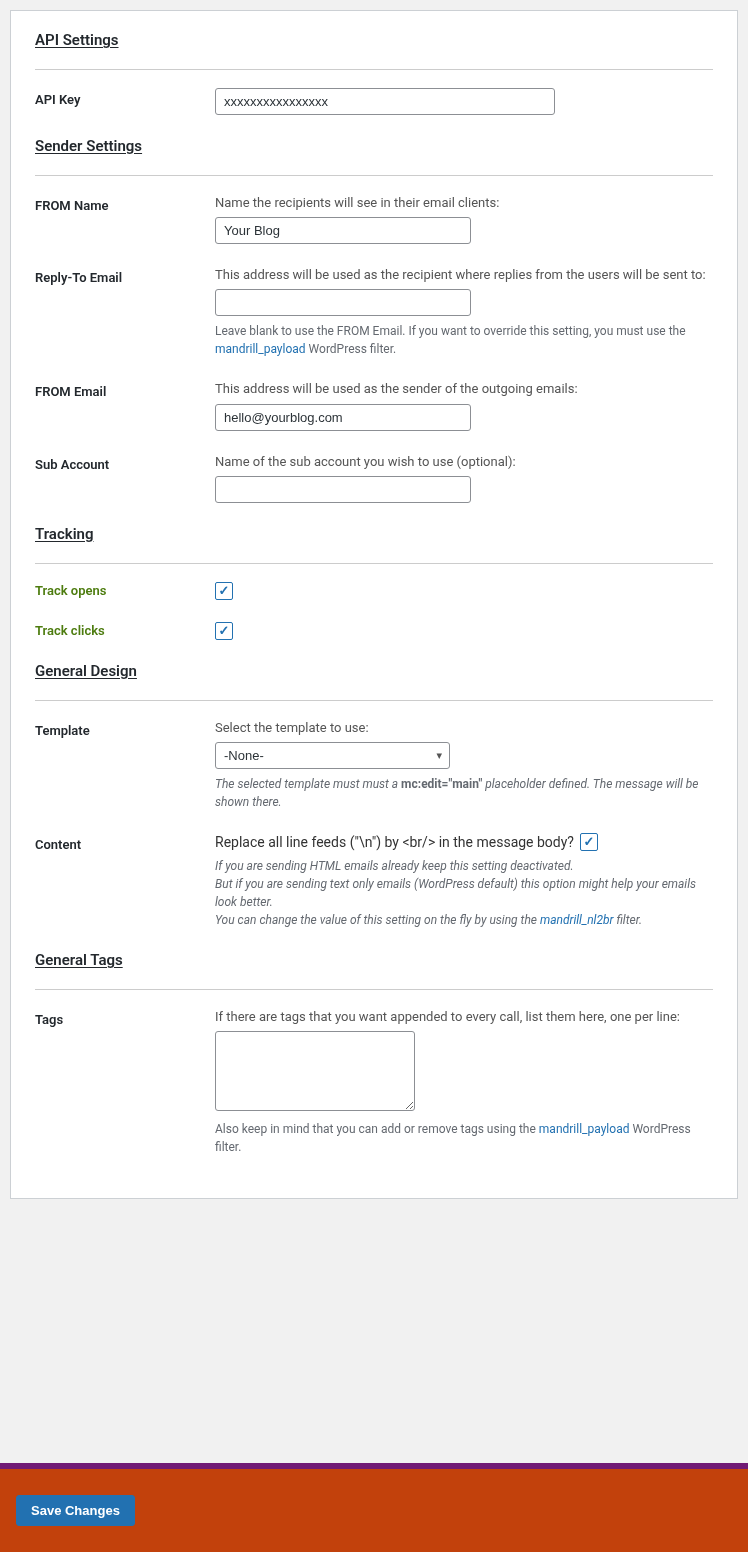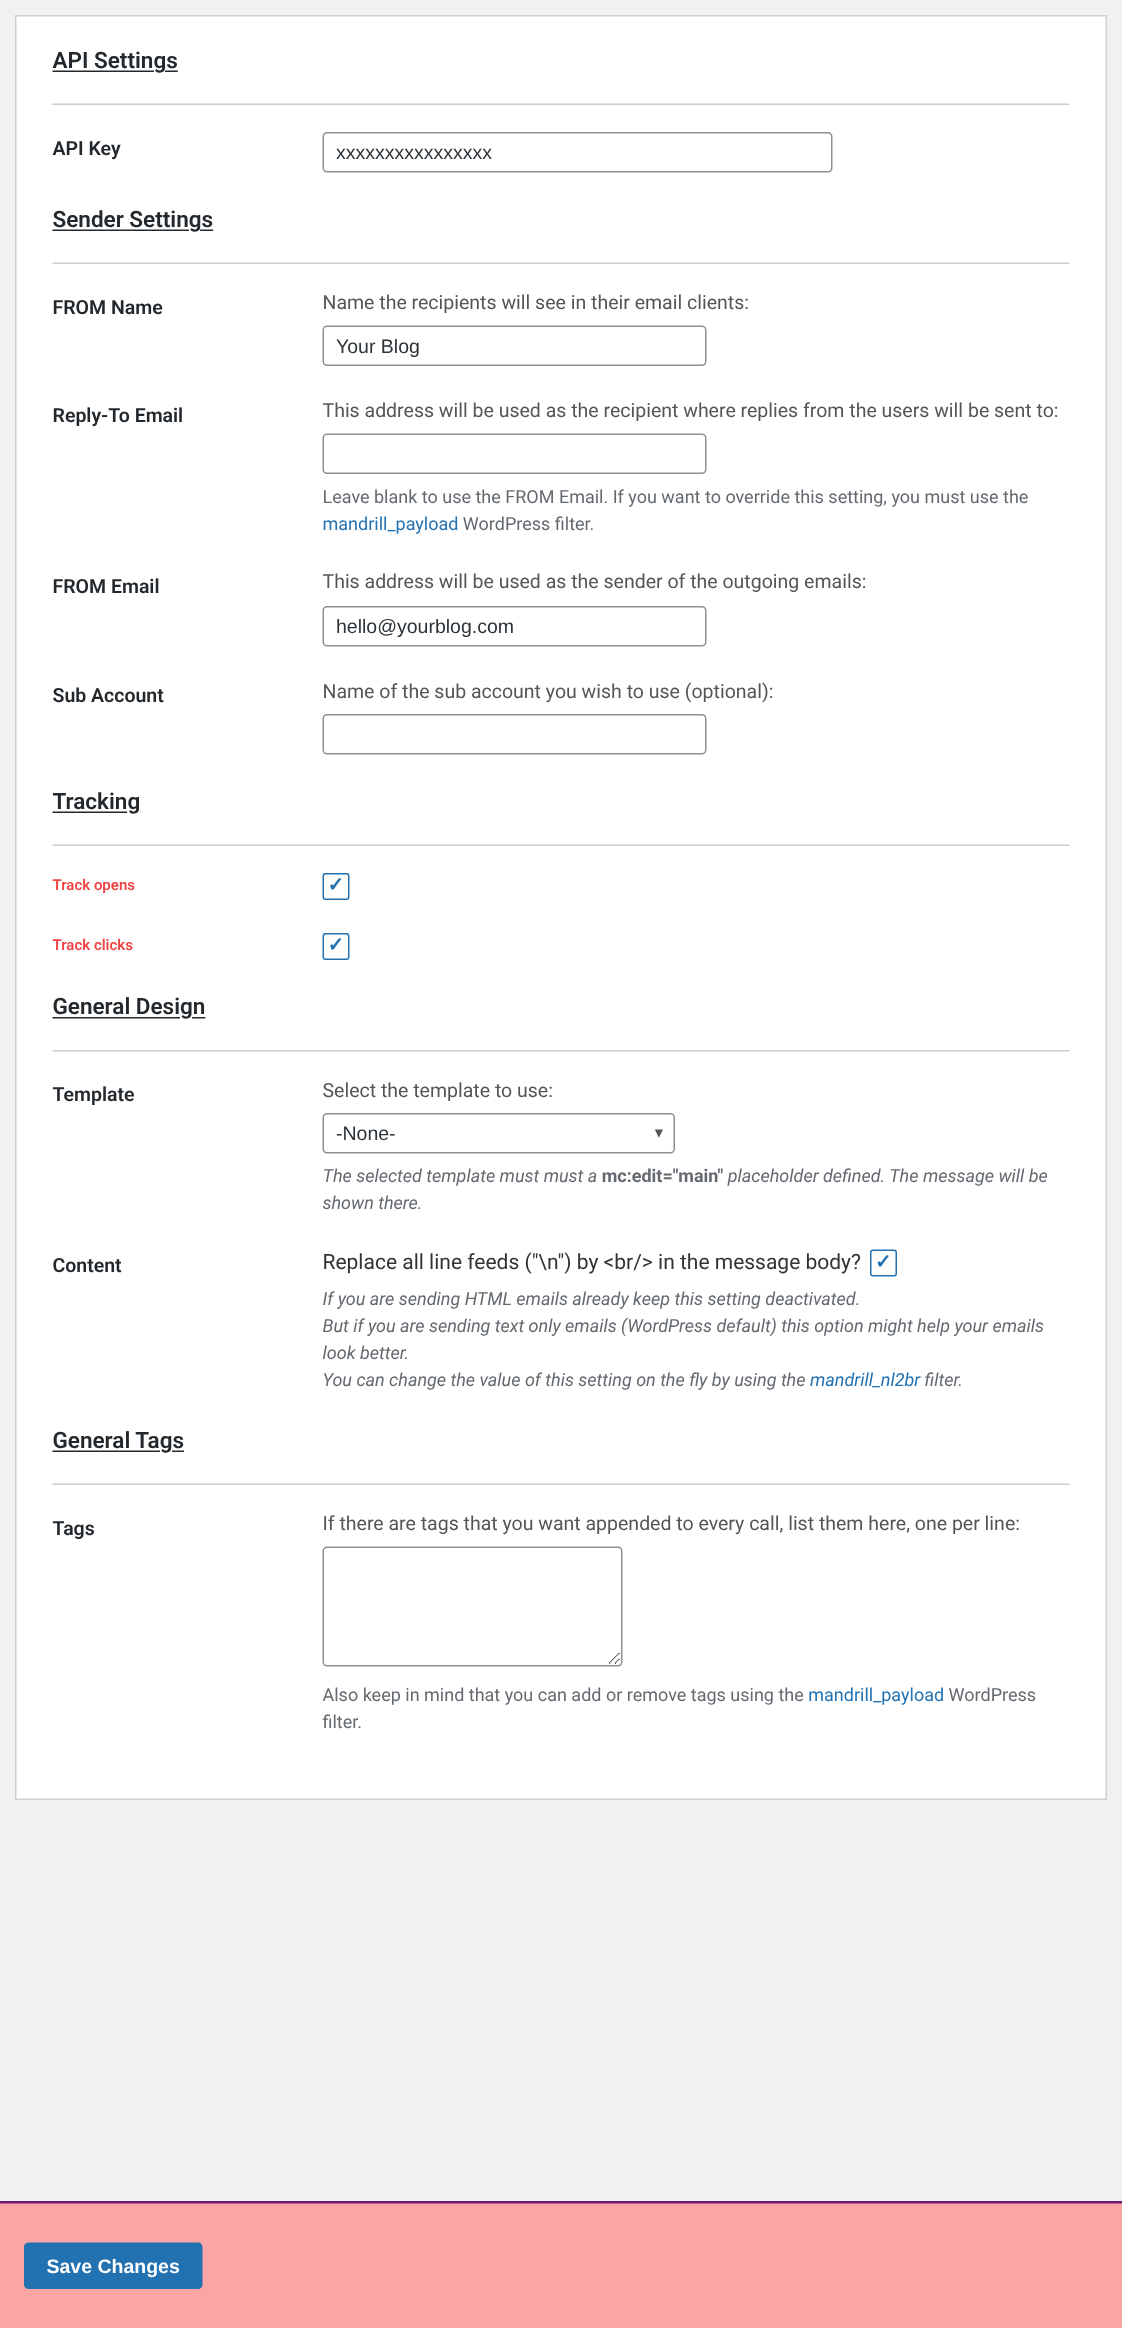--- a/index.html
+++ b/index.html
@@ -76,22 +76,22 @@
     }
     .checkbox-row {
       display: flex;
       align-items: center;
       margin-bottom: 22px;
     }
     .checkbox-label {
       width: 180px;
       min-width: 180px;
       font-weight: 600;
-      font-size: 10px;
-      color: #ef4444;
+      font-size: 13px;
+      color: #4d7c0f;
     }
     .custom-checkbox {
       width: 18px;
       height: 18px;
       border: 1px solid #8c8f94;
       border-radius: 2px;
       background: #fff;
       display: flex;
       align-items: center;
       justify-content: center;
@@ -158,22 +158,22 @@
       display: flex;
       align-items: center;
       gap: 6px;
       margin-bottom: 6px;
     }
     .footer-bar {
       position: fixed;
       bottom: 0;
       left: 0;
       right: 0;
-      background: #fca5a5;
-      border-top: 2px solid #701a75;
+      background: #c2410c;
+      border-top: 6px solid #701a75;
       padding: 26px 16px;
       z-index: 100;
     }
     .save-btn {
       background: #2271b1;
       color: #fff;
       border: 1px solid #2271b1;
       border-radius: 3px;
       padding: 7px 14px;
       font-size: 13px;

